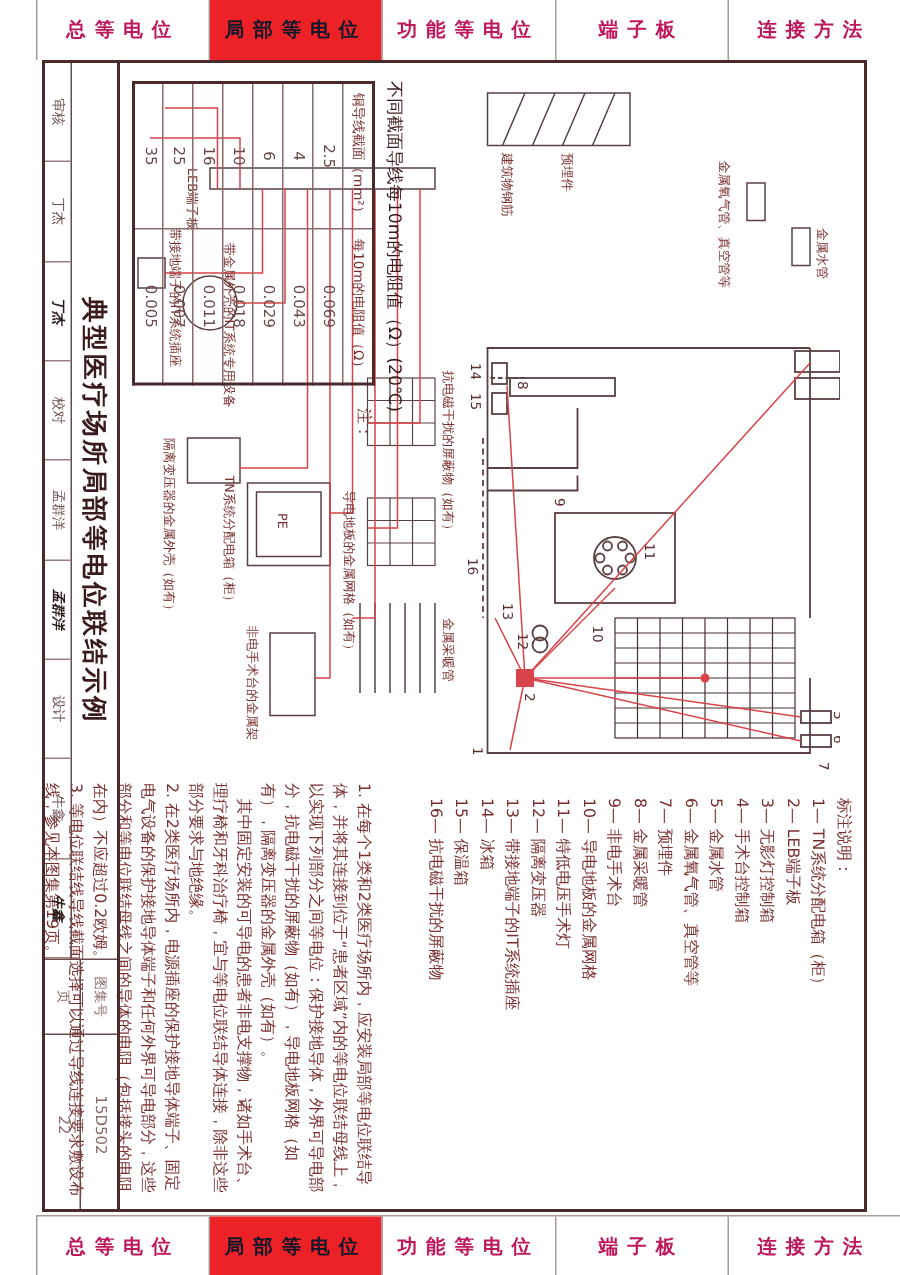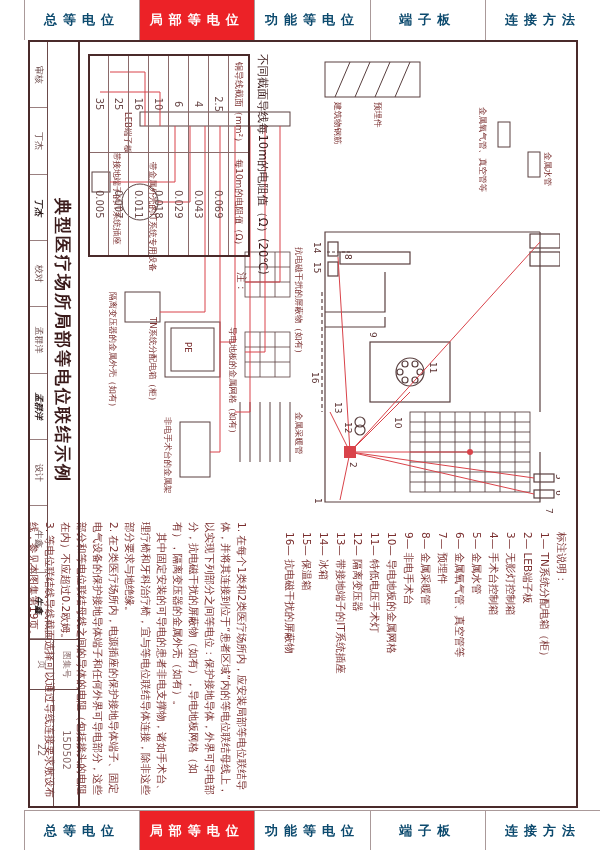--- a/index.html
+++ b/index.html
@@ -1,21 +1,21 @@
 <!DOCTYPE html>
 <html><head>
 <meta charset="utf-8">
 <style>
   html,body{margin:0;padding:0;background:#fff;}
   body{width:600px;height:850px;position:relative;overflow:hidden;font-family:"DejaVu Sans",sans-serif;color:#6b2a2a;}
   .navbar{position:absolute;left:24px;width:576px;height:40px;display:flex;border-left:1px solid #a99;}
   .navbar.top{top:0;}
   .navbar.bottom{top:810px;border-top:1px solid #a99;}
-  .navbar .tab{flex:1;display:flex;align-items:center;justify-content:center;border-right:1px solid #a99;color:#0c4a6e;font-size:13px;letter-spacing:6px;font-weight:bold;}
-  .navbar .tab.active{background:#ec2227;color:#ffffff;}
+  .navbar .tab{flex:1;display:flex;align-items:center;justify-content:center;border-right:1px solid #a99;color:#be185d;font-size:13px;letter-spacing:6px;font-weight:bold;}
+  .navbar .tab.active{background:#ec2227;color:#0f172a;}
   .sheet{position:absolute;left:28px;top:40px;width:550px;height:768px;border:2px solid #4a2a2a;box-sizing:border-box;overflow:hidden;}
   .rot{position:absolute;left:0;top:0;width:768px;height:550px;transform-origin:0 0;transform:translate(550px,0) rotate(90deg);}
   .rot *{box-sizing:border-box;}
   .txt{position:absolute;font-size:10px;color:#7a2e2e;white-space:nowrap;}
   .legend .row{font-size:10.5px;line-height:17px;color:#7a2e2e;white-space:nowrap;}
   .notes p{margin:0;font-size:10.5px;line-height:16px;color:#7a2e2e;}
   .titleblock{position:absolute;left:0;bottom:0;width:768px;height:50px;border-top:2px solid #4a2a2a;display:flex;}
   .tb-main{flex:1;display:flex;flex-direction:column;border-right:1px solid #6b4a4a;}
   .tb-title{flex:1;display:flex;align-items:center;justify-content:center;font-size:17px;font-weight:bold;color:#3a1a1a;letter-spacing:2px;}
   .tb-sign{height:18px;border-top:1px solid #6b4a4a;display:flex;font-size:9px;}

